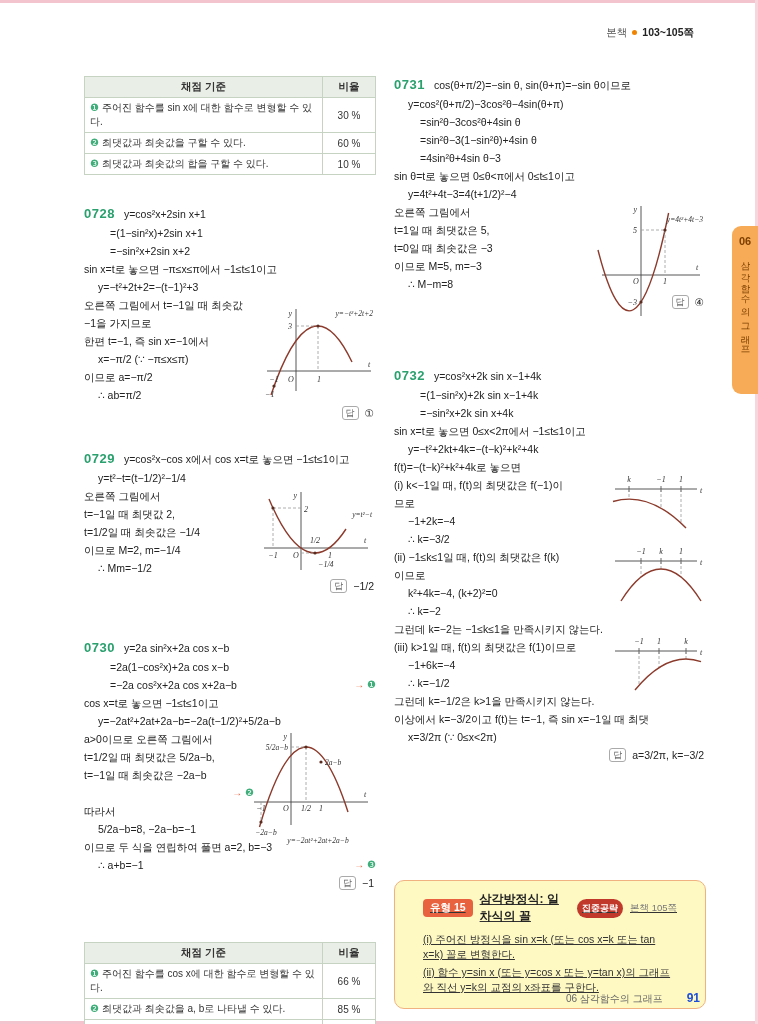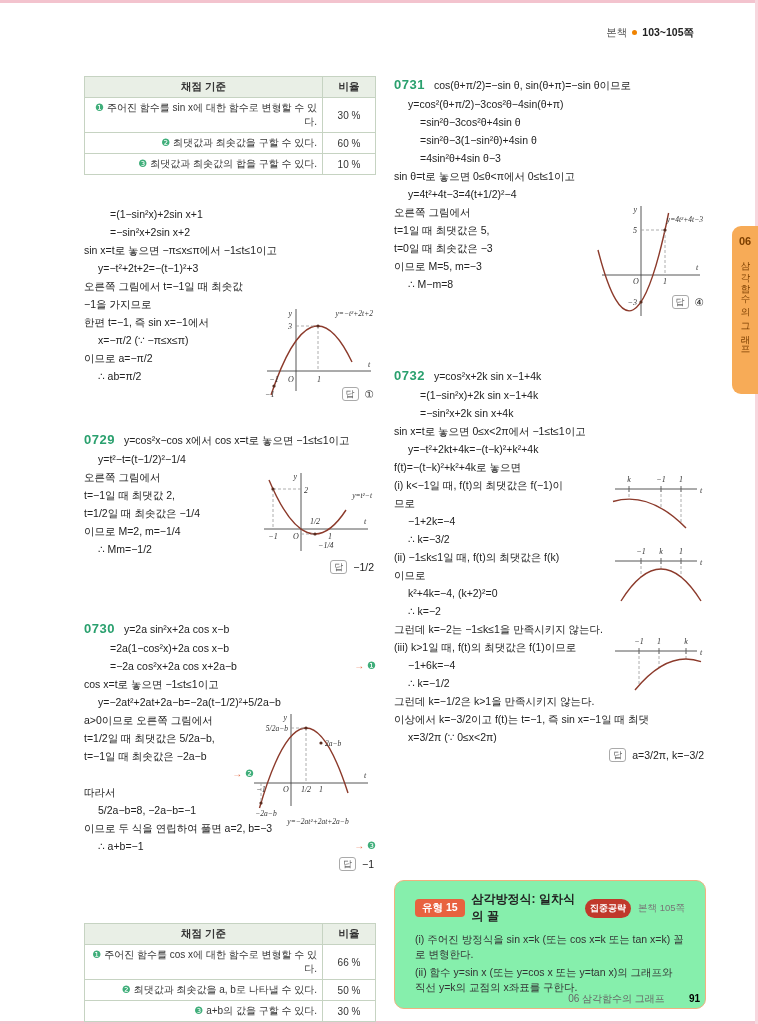--- a/index.html
+++ b/index.html
@@ -15,21 +15,21 @@
   .side-tab{position:absolute;right:0;top:226px;width:26px;height:168px;background:#f7ab57;border-radius:9px 0 0 9px;color:#7c3f00;display:flex;flex-direction:column;align-items:center;padding-top:9px;box-sizing:border-box;}
   .side-tab .num{font-size:11px;font-weight:bold;margin-bottom:7px;}
   .side-tab .vtext{writing-mode:vertical-rl;font-size:9.5px;letter-spacing:2px;}
 
   .col{position:absolute;top:76px;}
   .col-left{left:84px;width:292px;}
   .col-right{left:394px;width:312px;}
 
   .rubric{width:100%;border-collapse:collapse;font-size:10px;color:#333;}
   .rubric th{background:#e9efe6;border:1px solid #c6d3c2;font-weight:bold;padding:3px 4px;font-size:10.5px;}
-  .rubric td{border:1px solid #c6d3c2;padding:3px 5px;background:#fff;text-align:right;}
+  .rubric td{border:1px solid #c6d3c2;padding:3px 5px;background:#fff;}
   .rubric td.ratio{text-align:center;width:42px;}
   .cnum{color:#3fae7a;margin-right:3px;}
   .rub1{margin-bottom:30px;}
 
   .problem{position:relative;font-size:10.5px;color:#222;}
   .p0728{margin-bottom:28px;}
   .p0729{margin-bottom:44px;}
   .p0730{margin-bottom:50px;}
   .p0731{min-height:255px;margin-bottom:36px;}
   .p0732{margin-bottom:116px;}
@@ -54,31 +54,31 @@
   .g0732b{top:176px;}
   .g0732c{top:266px;}
   .graph line.axis{stroke:#444;stroke-width:.9;}
   .graph line.tick{stroke:#444;stroke-width:.8;}
   .graph line.dash{stroke:#999;stroke-width:.8;stroke-dasharray:3 2;}
   .graph path.curve{stroke:#8c3a2b;stroke-width:1.4;fill:none;}
   .graph circle{fill:#5a2d20;}
   .graph text{font-size:8px;fill:#333;font-family:"Liberation Serif",serif;font-style:italic;}
   .graph text.clabel{font-size:7.5px;}
 
-  .typebox{border:1.5px solid #f0b280;background:#86efac;border-radius:10px;padding:10px 20px;font-size:10.5px;color:#333;box-sizing:border-box;}
+  .typebox{border:1.5px solid #f0b280;background:#fef9c3;border-radius:10px;padding:10px 28px;font-size:10.5px;color:#333;box-sizing:border-box;text-decoration:underline;}
   .tb-head{display:flex;align-items:center;gap:7px;margin-bottom:7px;}
   .tb-badge{background:#e8623f;color:#fff;font-weight:bold;font-size:10.5px;padding:2px 7px;border-radius:4px;white-space:nowrap;}
   .tb-title{font-weight:bold;font-size:12px;color:#222;flex:1;}
   .tb-tag{background:#c0392b;color:#fff;font-size:9px;padding:3px 5px;border-radius:10px;font-weight:bold;white-space:nowrap;}
   .tb-ref{font-size:9.5px;color:#777;white-space:nowrap;}
   .tb-item{margin:3px 0;line-height:15px;}
 
   .footer{position:absolute;bottom:18px;right:58px;display:flex;align-items:baseline;gap:24px;}
   .footer .chap{font-size:10px;color:#666;}
-  .footer .pno{font-size:10px;font-weight:bold;color:#000000;margin-top:20px;}
+  .footer .pno{font-size:12px;font-weight:bold;color:#1d4ed8;margin-top:20px;}
 </style>
 </head>
 <body>
 
 <div class="page">
   <div class="edge-top"></div>
   <div class="edge-bottom"></div>
   <div class="edge-right"></div>
 
   <div class="page-ref">
@@ -109,20 +109,23 @@
             <td class="ratio">60 %</td>
           </tr>
           <tr>
             <td><span class="cnum">❸</span>최댓값과 최솟값의 합을 구할 수 있다.</td>
             <td class="ratio">10 %</td>
           </tr>
         </tbody>
     </table>
 
     <div class="problem p0728">
+      <div class="phead">
+        <span class="pnum">0728</span><span>y=cos²x+2sin x+1</span>
+      </div>
       <div class="lines">
           <div class="line eq1"><span>=(1−sin²x)+2sin x+1</span></div>
           <div class="line eq1"><span>=−sin²x+2sin x+2</span></div>
           <div class="line txt"><span>sin x=t로 놓으면 −π≤x≤π에서 −1≤t≤1이고</span></div>
           <div class="line eq0"><span>y=−t²+2t+2=−(t−1)²+3</span></div>
           <div class="line txt nw"><span>오른쪽 그림에서 t=−1일 때 최솟값</span></div>
           <div class="line txt nw"><span>−1을 가지므로</span></div>
           <div class="line txt nw"><span>한편 t=−1, 즉 sin x=−1에서</span></div>
           <div class="line eq0 nw"><span>x=−π/2 (∵ −π≤x≤π)</span></div>
           <div class="line txt nw"><span>이므로  a=−π/2</span></div>
@@ -231,21 +234,21 @@
           <th>비율</th>
         </tr>
       </thead>
       <tbody>
           <tr>
             <td><span class="cnum">❶</span>주어진 함수를 cos x에 대한 함수로 변형할 수 있다.</td>
             <td class="ratio">66 %</td>
           </tr>
           <tr>
             <td><span class="cnum">❷</span>최댓값과 최솟값을 a, b로 나타낼 수 있다.</td>
-            <td class="ratio">50 %</td>
+            <td class="ratio">85 %</td>
           </tr>
           <tr>
             <td><span class="cnum">❸</span>a+b의 값을 구할 수 있다.</td>
             <td class="ratio">30 %</td>
           </tr>
         </tbody>
     </table>
   </div>
 
   <div class="col col-right">

